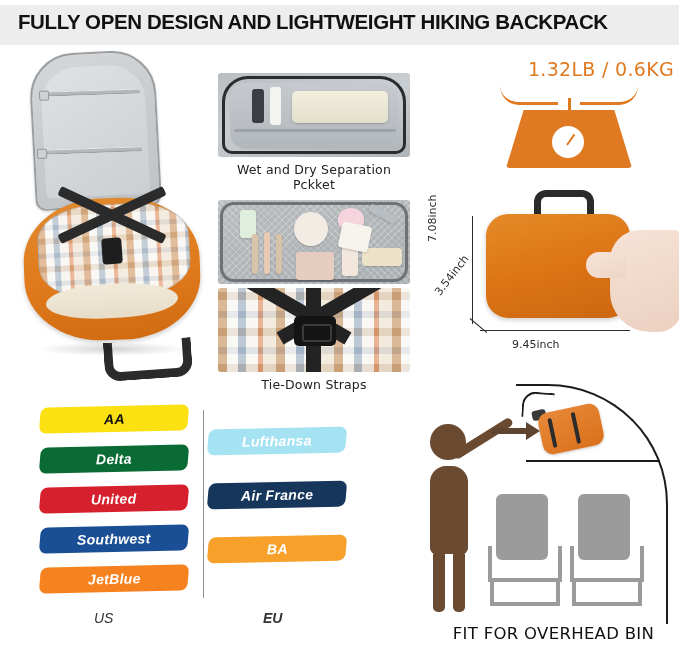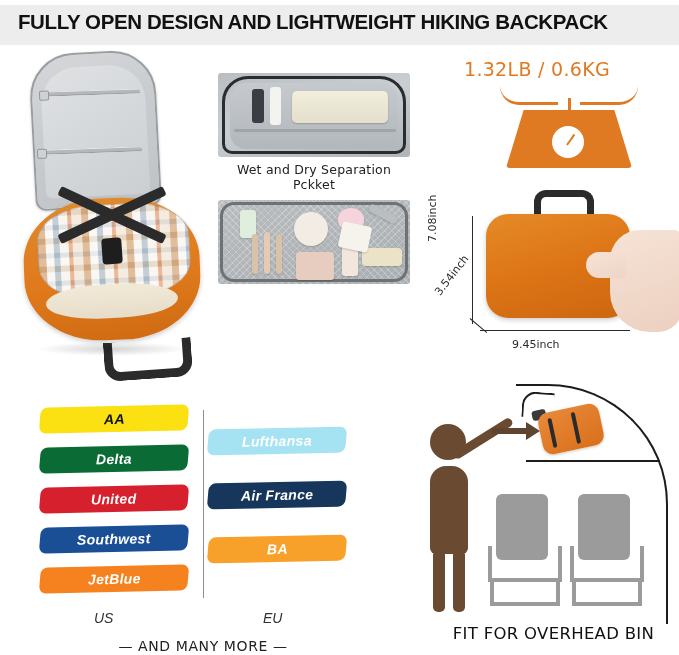--- a/index.html
+++ b/index.html
@@ -148,21 +148,21 @@
   }
   .p3 .sA{position:absolute;left:-10px;top:6px;width:150px;height:14px;background:#232323;transform:rotate(30deg);}
   .p3 .sB{position:absolute;left:52px;top:6px;width:150px;height:14px;background:#232323;transform:rotate(-30deg);}
   .p3 .sV{position:absolute;left:88px;top:0px;width:15px;height:84px;background:#232323;}
   .p3 .bk{position:absolute;left:76px;top:28px;width:42px;height:30px;background:#141414;border-radius:5px;}
   .p3 .bk:after{content:"";position:absolute;left:8px;top:8px;width:26px;height:14px;border:2px solid #3a3a3a;border-radius:3px;}
 
   
   .weight{position:absolute;left:464px;top:58px;width:210px;height:110px;}
   .weight-text{
-    position:absolute;left:0;top:0;width:210px;text-align:left;
+    position:absolute;left:0;top:0;width:210px;text-align:right;
     font-size:19px;color:#e07a22;font-family:"DejaVu Sans", sans-serif;
     letter-spacing:.3px;
   }
   .scale-arms{position:absolute;left:36px;top:28px;width:138px;height:22px;}
   .scale-arms:before,.scale-arms:after{
     content:"";position:absolute;top:0;width:58px;height:16px;
     border-bottom:3px solid #e07a22;
   }
   .scale-arms:before{left:0;border-bottom-left-radius:30px;transform:rotate(0deg);}
   .scale-arms:after{right:0;border-bottom-right-radius:30px;}
@@ -226,21 +226,21 @@
     transform:skewX(-6deg) rotate(-1.2deg);
     font-family:"Liberation Sans", sans-serif;
   }
   .badge span{transform:skewX(6deg);display:inline-block;}
   .col-eu .badge{margin-bottom:28px;width:138px;}
   .region-label{
     position:absolute;font-size:14px;font-style:italic;color:#333;
     font-family:"Liberation Sans", sans-serif;
   }
   .lbl-us{left:76px;top:204px;}
-  .lbl-eu{left:245px;top:204px;}
+  .lbl-eu{left:245px;top:204px;font-weight:bold;}
   .many-more{
     position:absolute;left:0;top:232px;width:370px;text-align:center;
     font-size:14px;color:#222;font-family:"DejaVu Sans", sans-serif;
     letter-spacing:.6px;
   }
 
   
   .bin{position:absolute;left:416px;top:392px;width:275px;height:263px;}
   .bin-caption{
     position:absolute;left:0;top:232px;width:275px;text-align:center;
@@ -327,20 +327,29 @@
         <div class="c c5"></div>
         <div class="c c6"></div>
         <div class="c c7"></div>
         <div class="c c8"></div>
         <div class="c c9"></div>
         <div class="c c10"></div>
         <div class="c c11"></div>
       </div>
     </div>
 
+    <div class="photo-card">
+      <div class="photo p3">
+        <div class="sA"></div>
+        <div class="sB"></div>
+        <div class="sV"></div>
+        <div class="bk"></div>
+      </div>
+      <div class="caption">Tie-Down Straps</div>
+    </div>
 
   </div>
 
   <div class="weight">
     <div class="weight-text" style="color: rgb(224, 122, 34);">1.32LB / 0.6KG</div>
     <div class="scale-arms"></div>
     <div class="scale-post"></div>
     <div class="scale-body"></div>
     <div class="scale-dial"></div>
     <div class="scale-needle"></div>
@@ -386,21 +395,20 @@
       <div class="badge" style="background: rgb(23, 54, 92); color: rgb(255, 255, 255);">
         <span>Air France</span>
       </div>
       <div class="badge" style="background: rgb(247, 161, 42); color: rgb(255, 255, 255);">
         <span>BA</span>
       </div>
     </div>
 
     <div class="region-label lbl-us">US</div>
     <div class="region-label lbl-eu">EU</div>
-    <div class="many-more">— AND MANY MORE —</div>
   </div>
 
   <div class="bin">
     <div class="bin-arc"></div>
     <div class="bin-arc2"></div>
     <div class="bin-shelf"></div>
     <div class="mini-strap"></div>
     <div class="mini-bag"></div>
     <div class="person-head"></div>
     <div class="person-body"></div>

